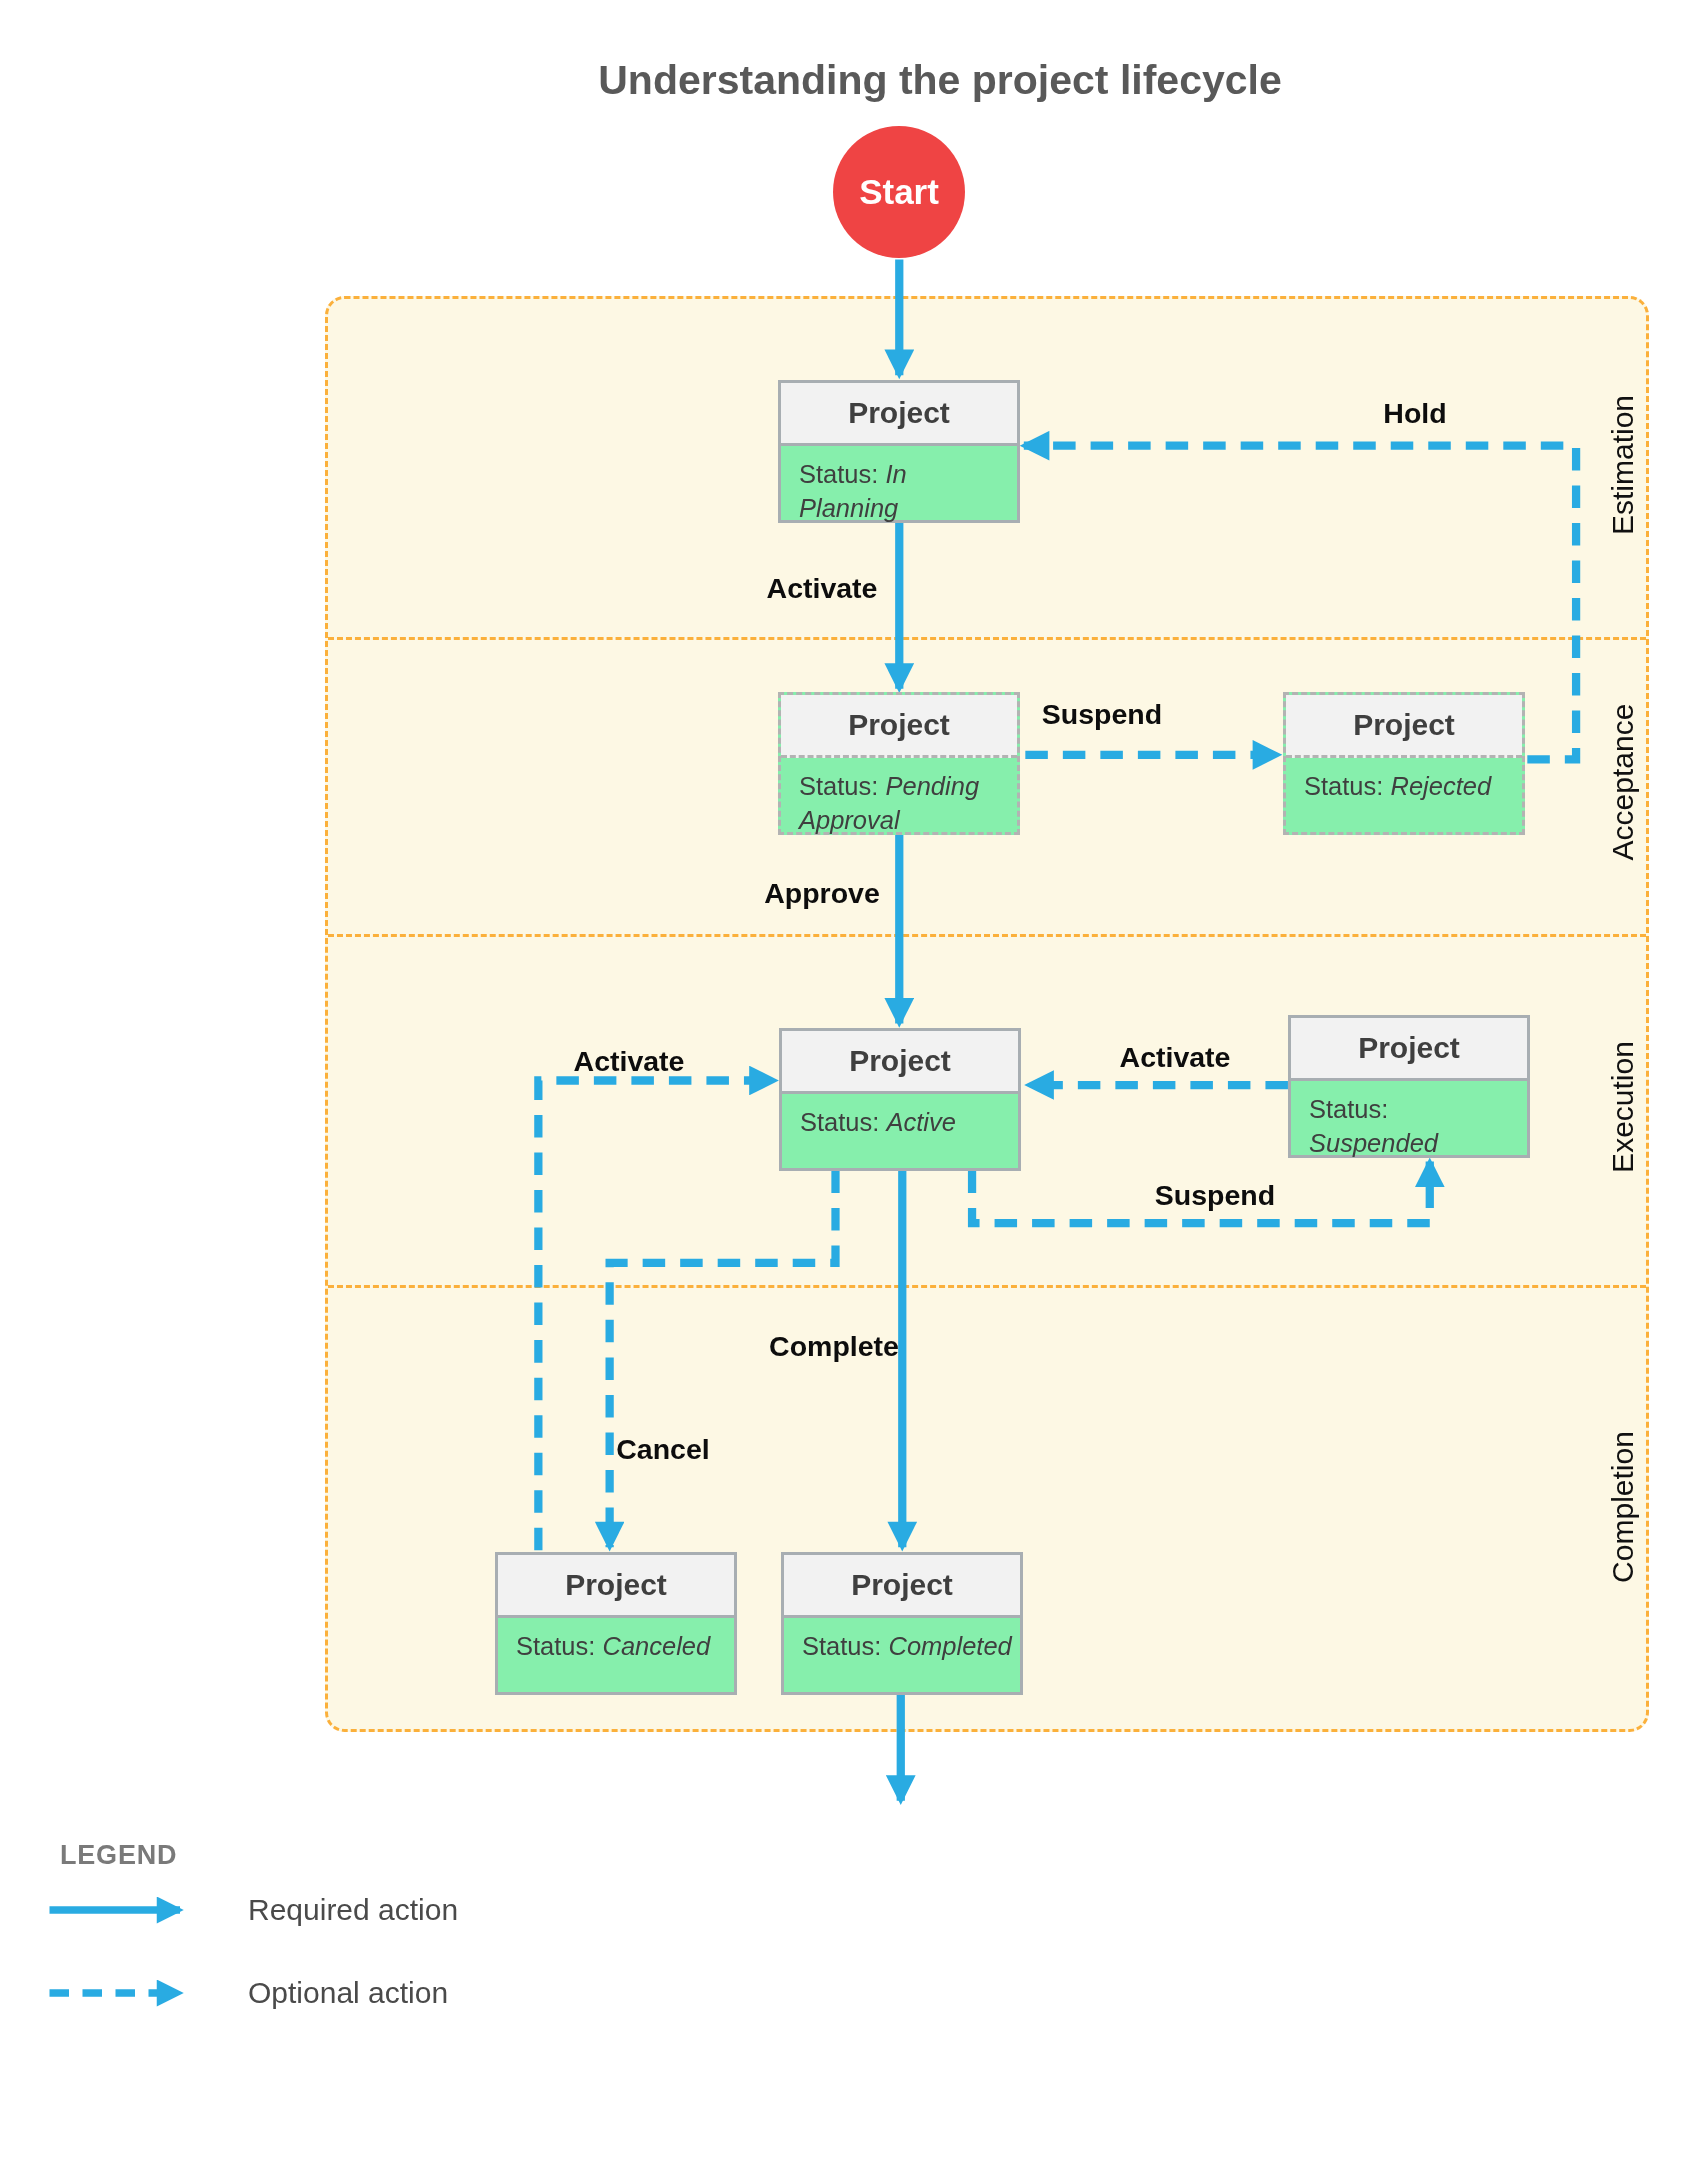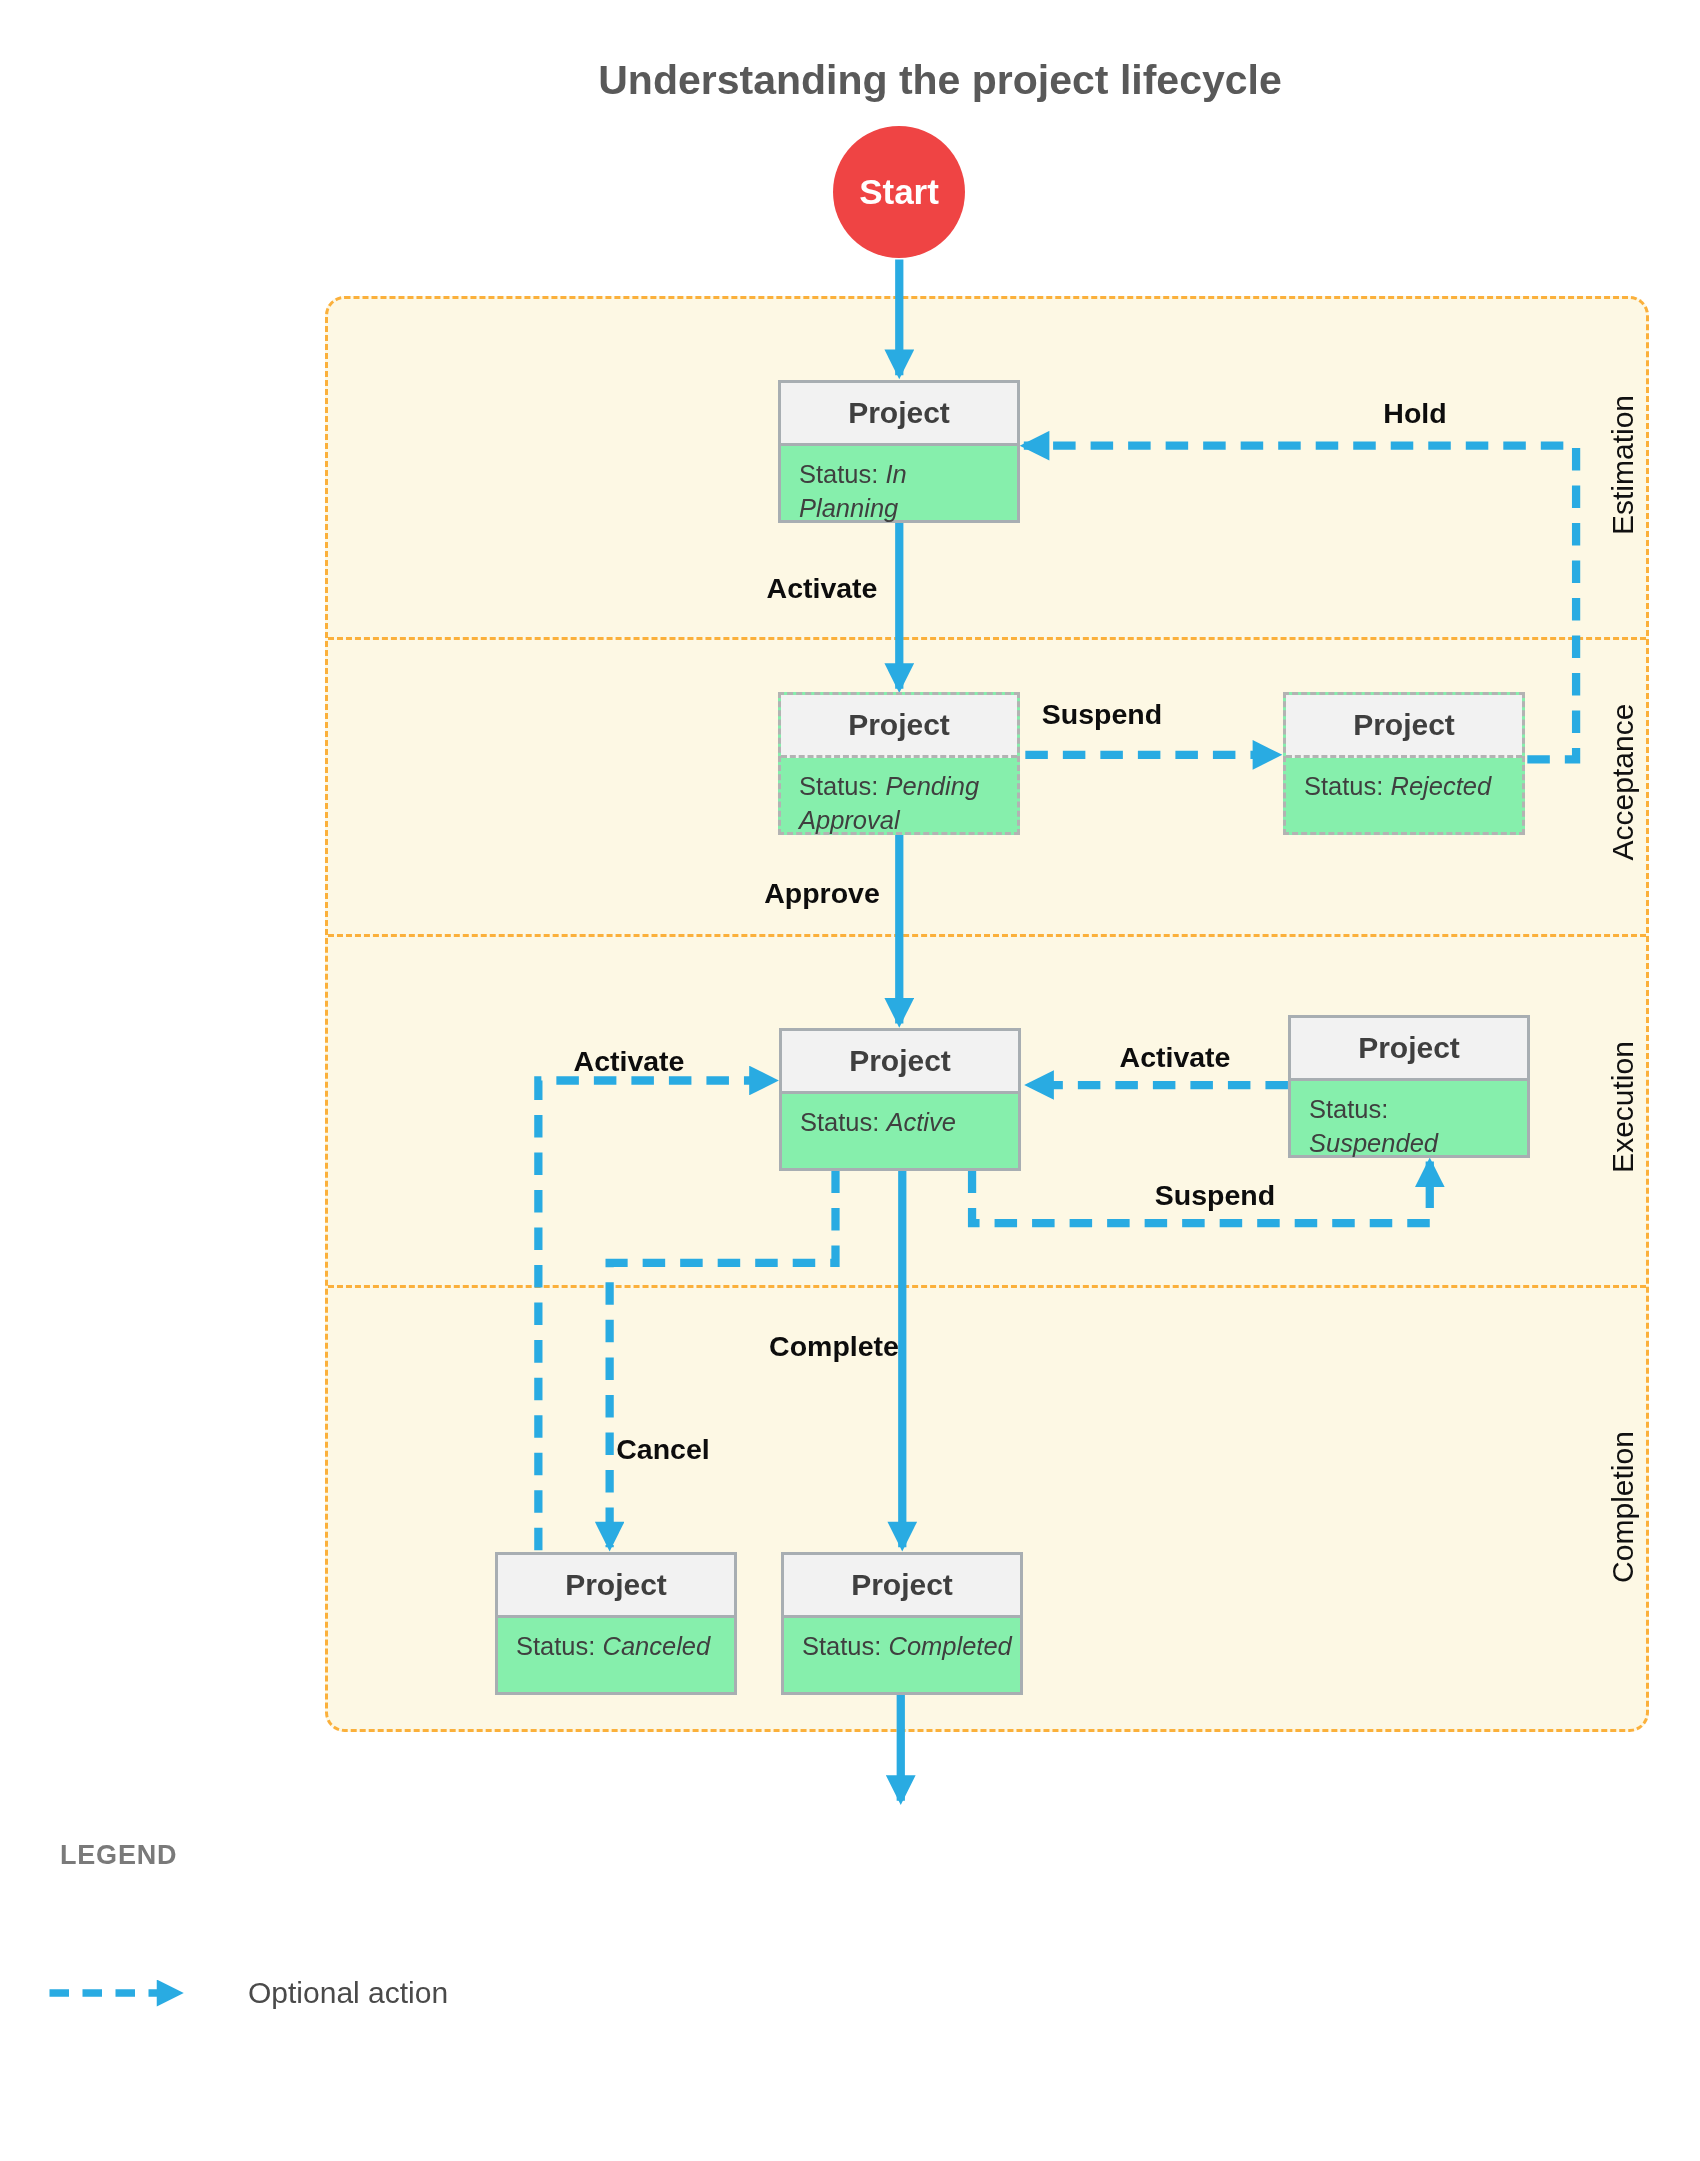--- a/index.html
+++ b/index.html
@@ -151,20 +151,31 @@
   <div class="action-label" style="left:1102px;top:714px;">Suspend</div>
   <div class="action-label" style="left:822px;top:893px;">Approve</div>
   <div class="action-label" style="left:629px;top:1061px;">Activate</div>
   <div class="action-label" style="left:1175px;top:1057px;">Activate</div>
   <div class="action-label" style="left:1175px;top:1195px;margin-left:40px;">Suspend</div>
   <div class="action-label" style="left:834px;top:1346px;">Complete</div>
   <div class="action-label" style="left:663px;top:1449px;">Cancel</div>
 
   <div class="legend-title">LEGEND</div>
 
+  <div class="legend-row" style="top:1891px;">
+    <svg width="165" height="38" viewBox="0 0 220 50">
+      <defs>
+        <marker id="ah2" viewBox="0 0 10 10" refX="8.6" refY="5" markerWidth="4" markerHeight="3.6" orient="auto">
+          <path d="M0,0 L10,5 L0,10 Z" fill="#29abe2"></path>
+        </marker>
+      </defs>
+      <path d="M6 25 H180" stroke="#29abe2" stroke-width="10" fill="none" marker-end="url(#ah2)"></path>
+    </svg>
+    <span class="legend-text">Required action</span>
+  </div>
 
   <div class="legend-row" style="top:1974px;">
     <svg width="165" height="38" viewBox="0 0 220 50">
       <defs>
         <marker id="ah3" viewBox="0 0 10 10" refX="8.6" refY="5" markerWidth="4" markerHeight="3.6" orient="auto">
           <path d="M0,0 L10,5 L0,10 Z" fill="#29abe2"></path>
         </marker>
       </defs>
       <path d="M6 25 H180" stroke="#29abe2" stroke-width="10" fill="none" stroke-dasharray="26 18" marker-end="url(#ah3)"></path>
     </svg>

